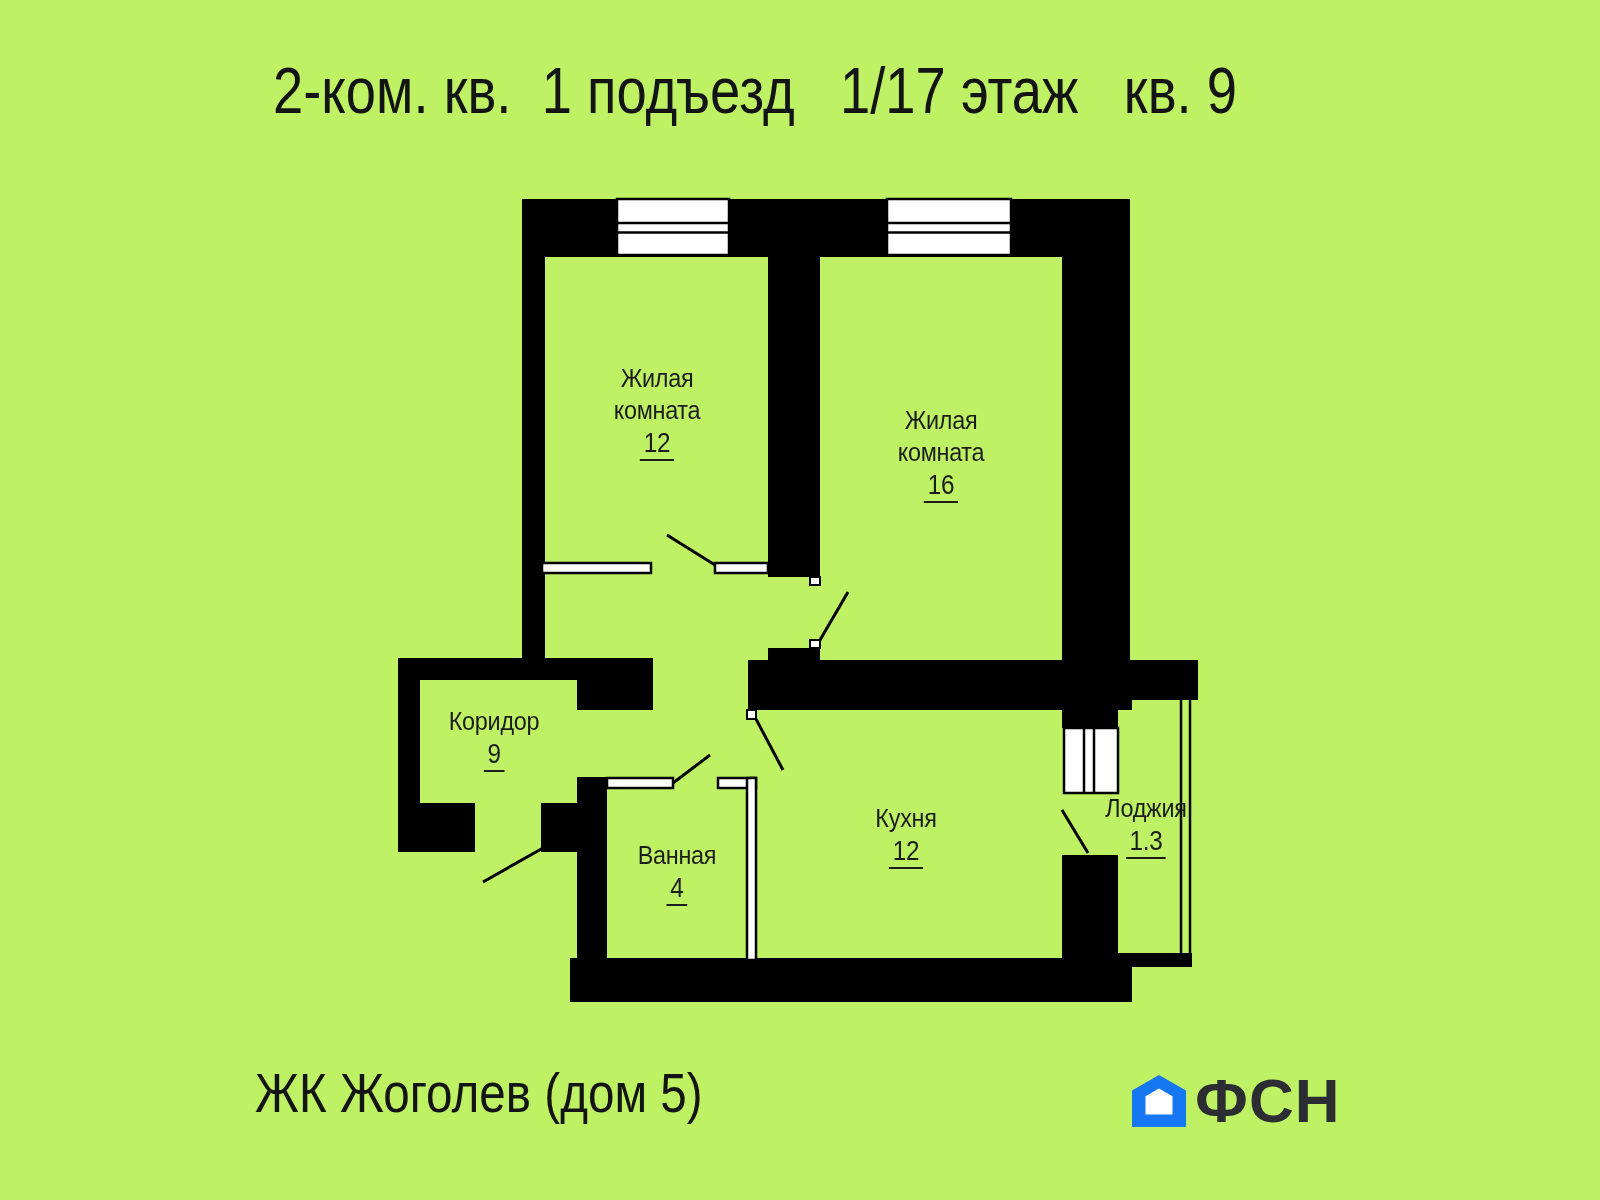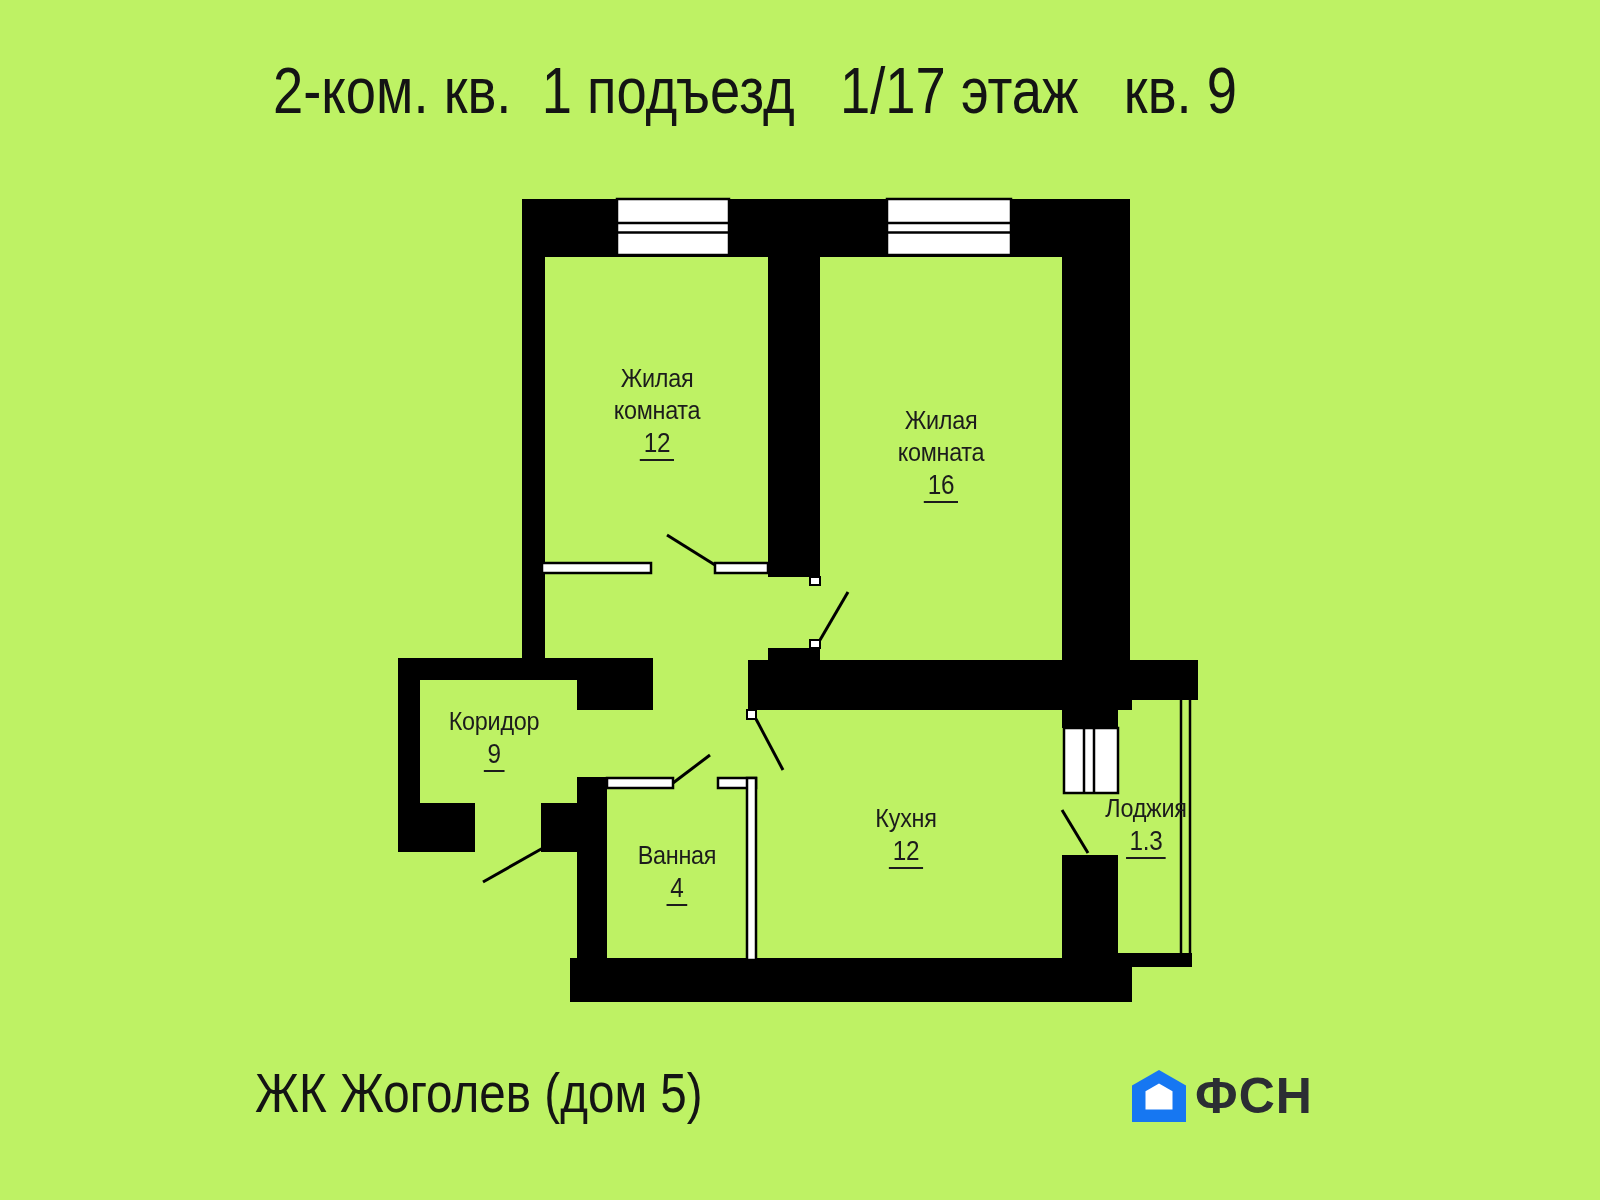--- a/index.html
+++ b/index.html
@@ -25,21 +25,21 @@
   }
   .footer-project{
     position:absolute;left:255px;top:1062px;
     transform:scaleX(0.85);transform-origin:left top;
     font-size:56px;line-height:1.1;font-weight:400;white-space:pre;color:#141414;
   }
   .logo{
     position:absolute;left:1132px;top:1070px;display:flex;align-items:center;gap:9px;
   }
   .logo-text{
-    font-size:50px;line-height:1;font-weight:700;letter-spacing:1px;color:#2b2d33;
+    font-size:62px;line-height:1;font-weight:700;letter-spacing:1px;color:#2b2d33;
   }
 </style>
 </head>
 <body>
 
 <div class="page">
 
   <h1 class="title">2-ком. кв.  1 подъезд   1/17 этаж   кв. 9</h1>
 
   <div class="plan">

